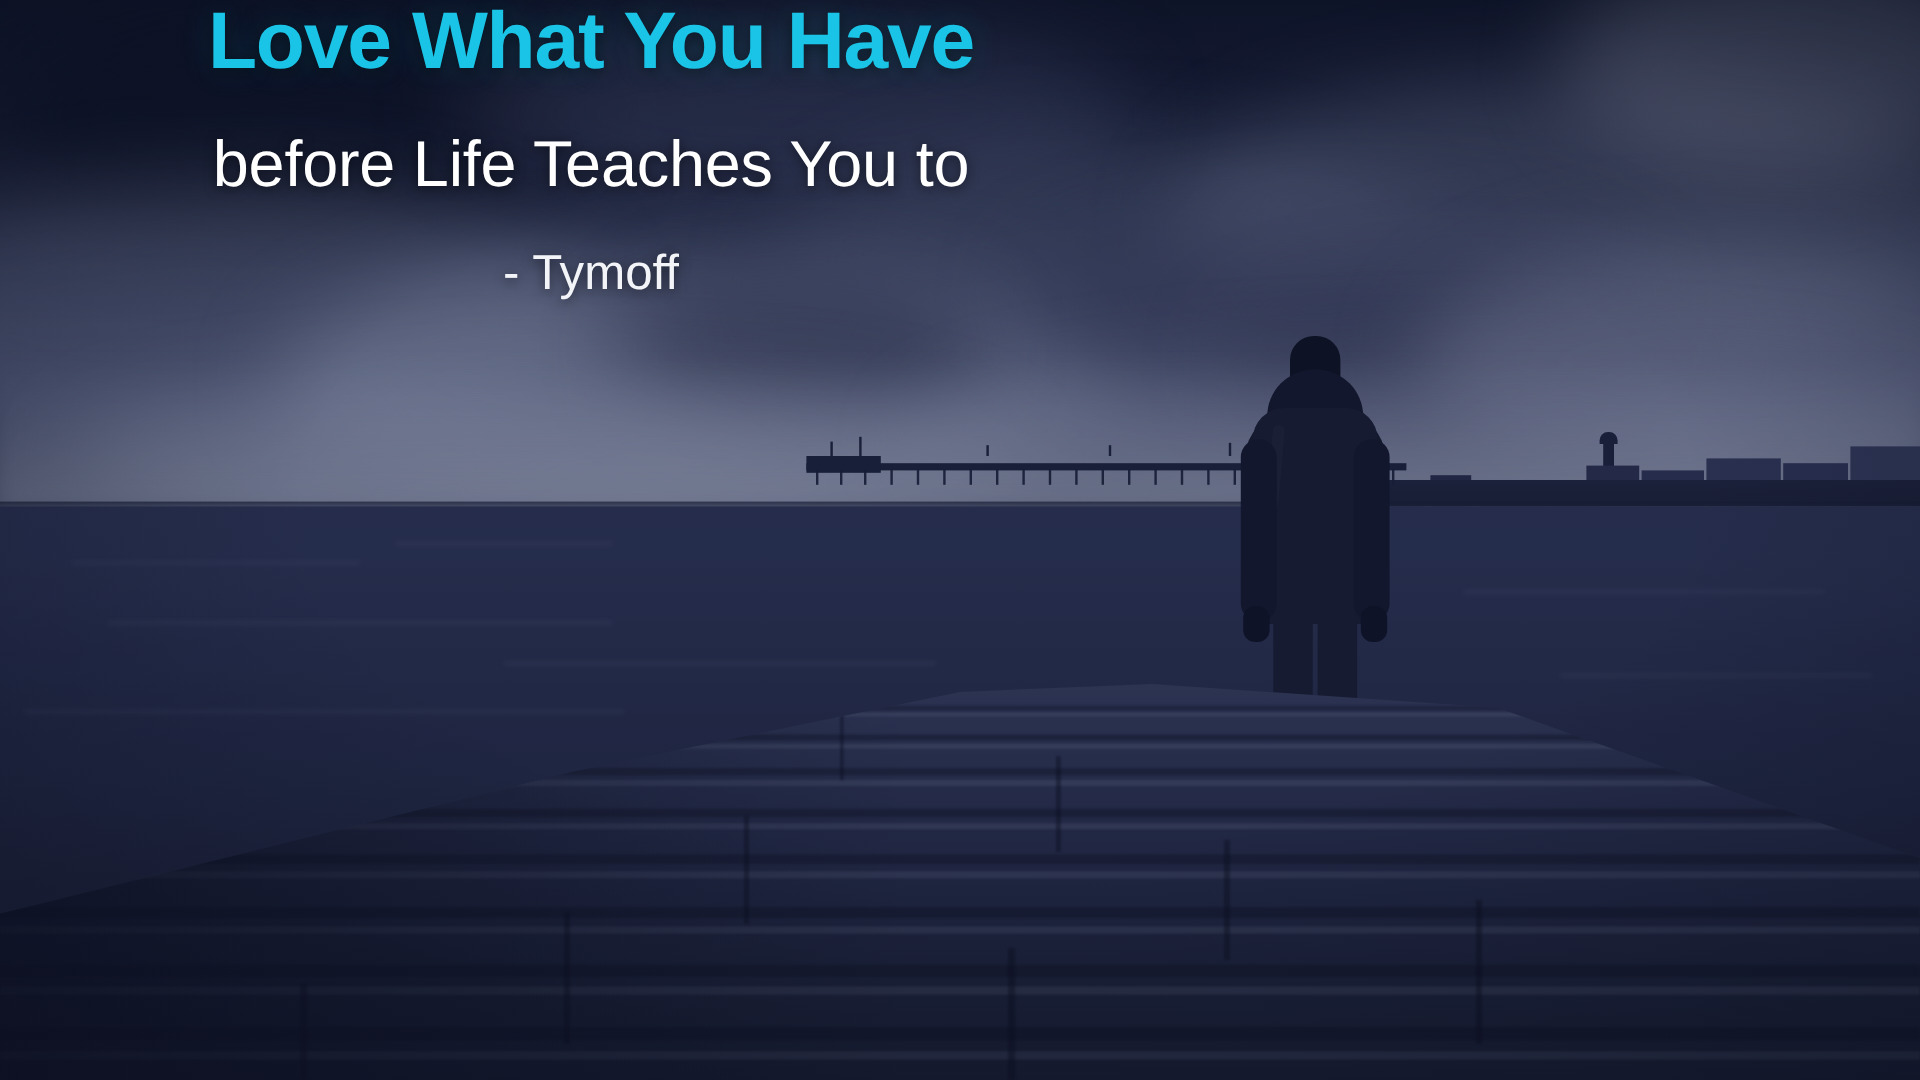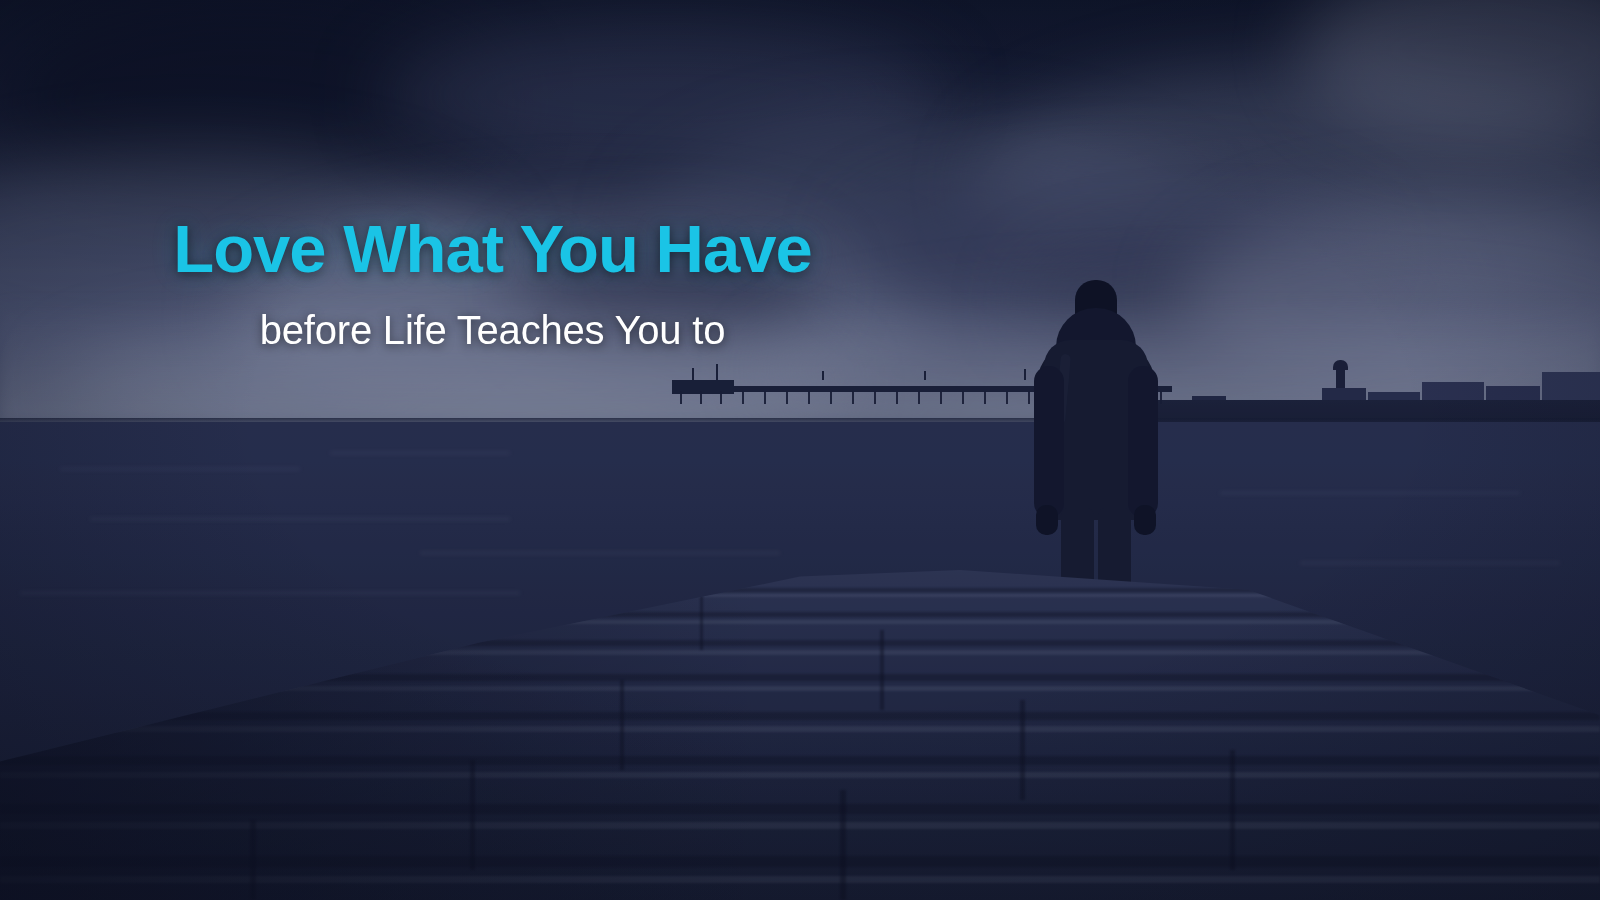--- a/index.html
+++ b/index.html
@@ -291,36 +291,35 @@
   
   .quote {
     position: absolute;
     left: 0; top: 0;
     width: 985px;
     height: 900px;
     display: flex;
     flex-direction: column;
     align-items: center;
     justify-content: flex-start;
-    padding-top: 214px;
     box-sizing: border-box;
     text-align: center;
   }
   .line-1 {
     font-size: 67px;
     font-weight: bold;
     letter-spacing: -1px;
     line-height: 1.05;
     color: #1ac4e6;
     text-shadow: 0 2px 12px rgba(0,0,0,.55), 0 0 26px rgba(26,196,230,.22);
     white-space: nowrap;
   }
   .line-2 {
-    margin-top: 24px;
-    font-size: 40px;
+    margin-top: 36px;
+    font-size: 54px;
     font-weight: normal;
     letter-spacing: -0.2px;
     color: #ffffff;
     text-shadow: 0 2px 10px rgba(0,0,0,.55);
     white-space: nowrap;
   }
   .line-3 {
     margin-top: 38px;
     font-size: 67px;
     font-weight: bold;
@@ -468,15 +467,16 @@
     <div class="pier-seam" style="left:250px; top:250px; width:6px;  height:80px;"></div>
     <div class="pier-dark-left"></div>
   </div>
 
   <div class="tint"></div>
   <div class="grade"></div>
 
   <div class="quote">
     <div class="line-1">Love What You Have</div>
     <div class="line-2">before Life Teaches You to</div>
+    <div class="line-4">- Tymoff</div>
   </div>
 
 </div>
 
 </body></html>

